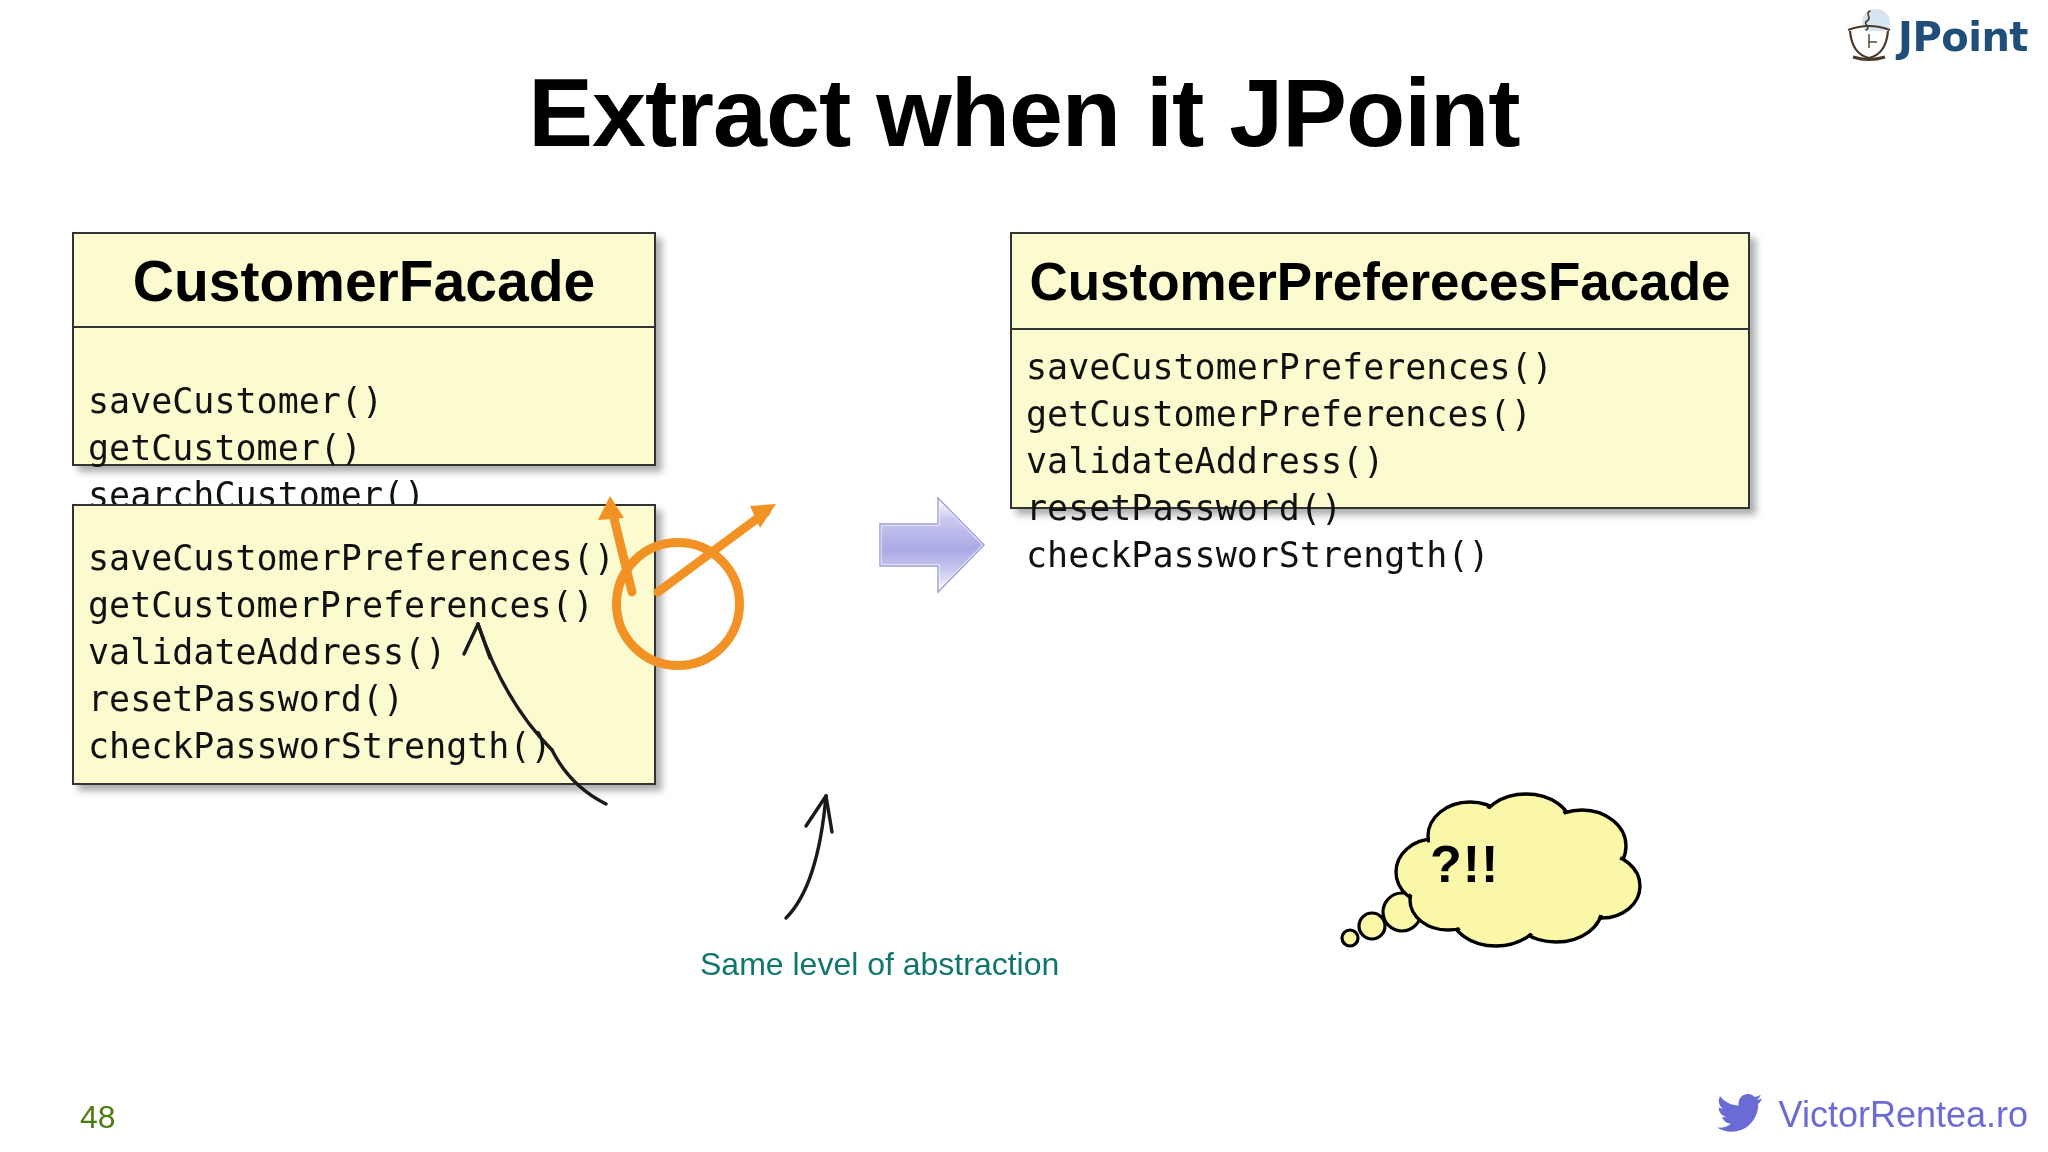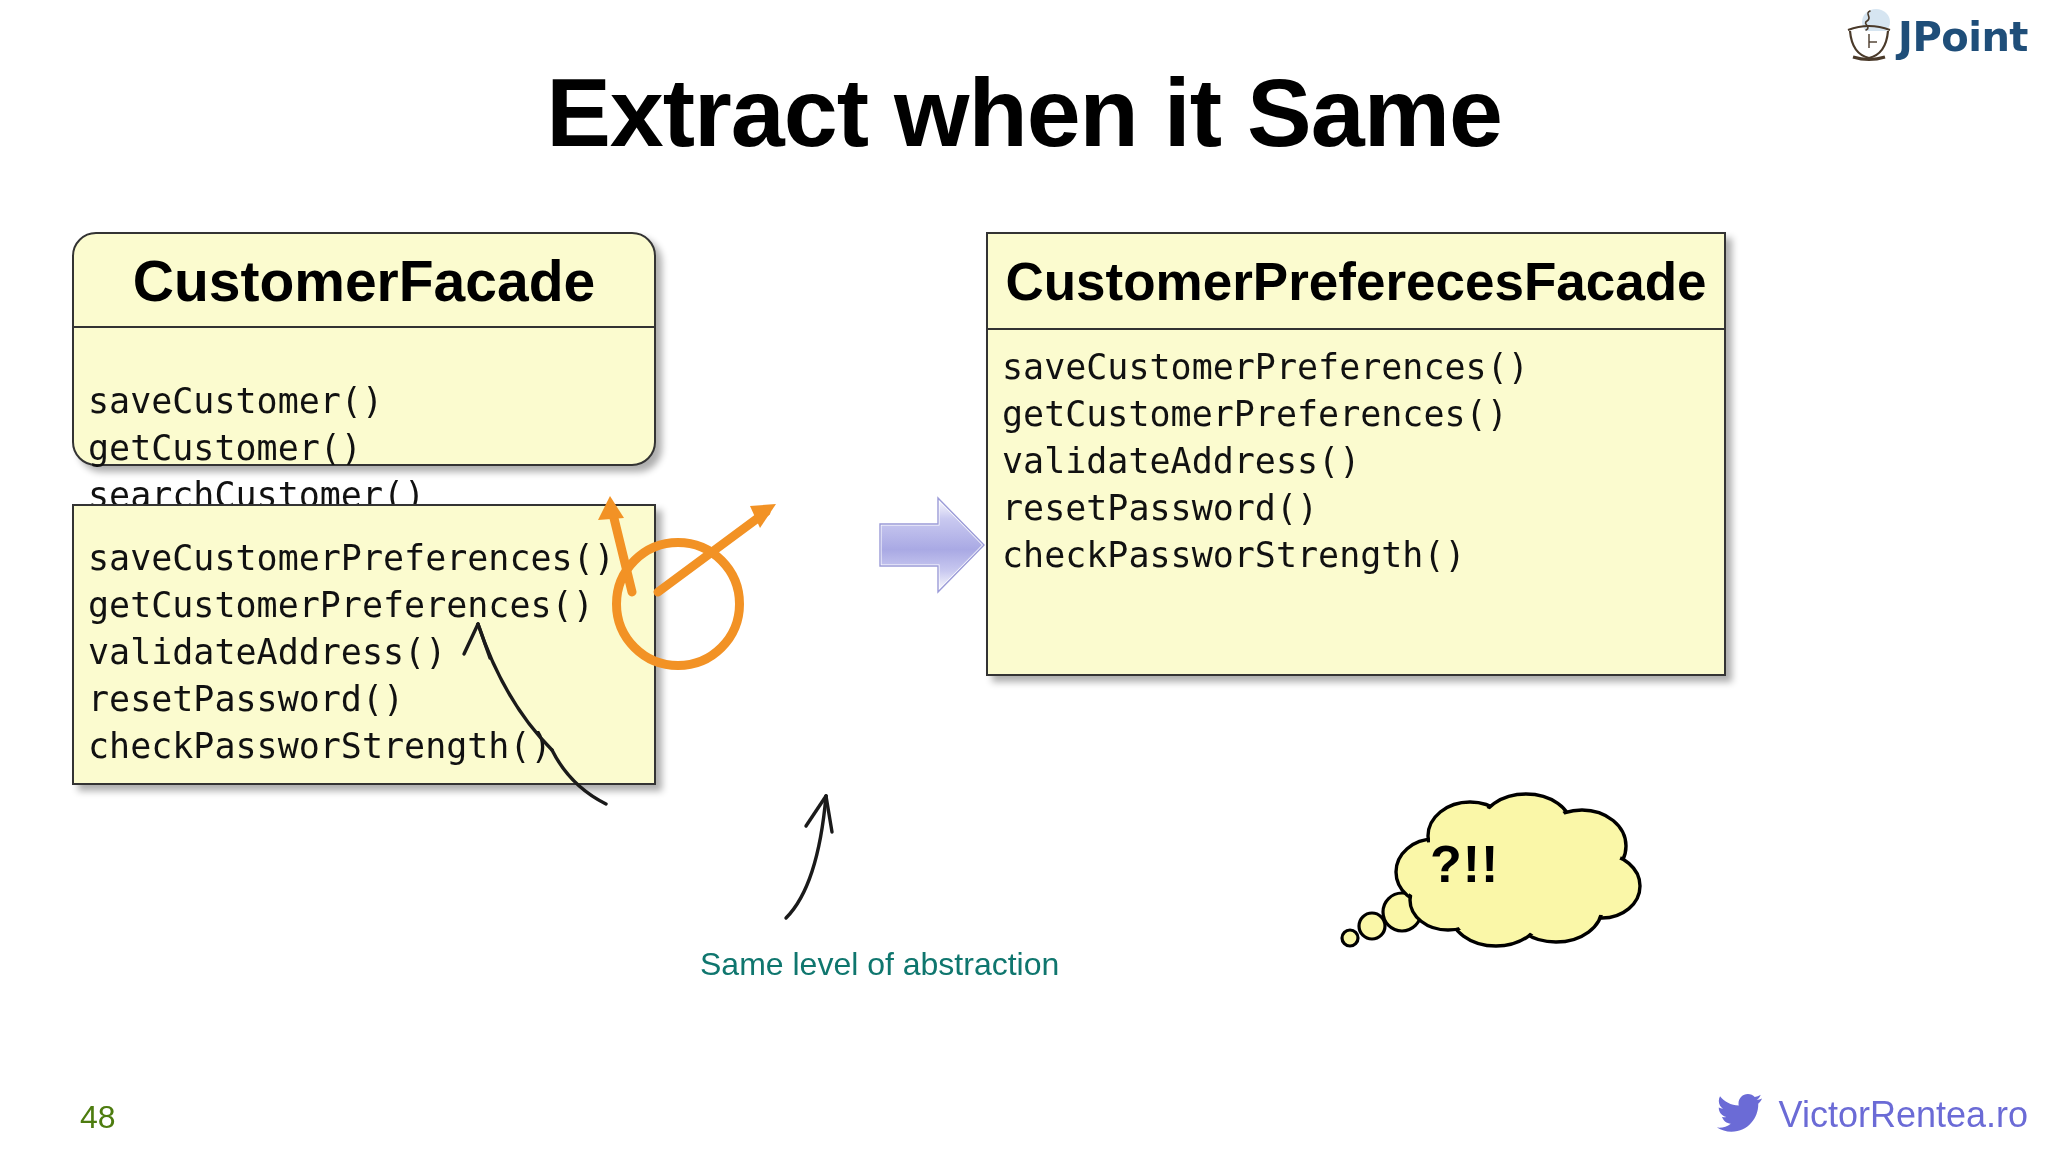--- a/index.html
+++ b/index.html
@@ -69,21 +69,20 @@
     box-sizing: border-box;
   }
   .uml-methods div { white-space: pre; }
 
   
   #box-left-top {
     left: 72px;
     top: 232px;
     width: 584px;
     height: 234px;
-    border-radius: 24px;
   }
   #box-left-top .uml-title {
     height: 94px;
     line-height: 94px;
     font-size: 57px;
   }
   #box-left-top .uml-methods {
     padding: 14px 0 0 14px;
     font-size: 35px;
     line-height: 47px;
@@ -98,24 +97,24 @@
     height: 281px;
   }
   #box-left-bottom .uml-methods {
     padding: 29px 0 0 14px;
     font-size: 35px;
     line-height: 47px;
   }
 
   
   #box-right {
-    left: 986px;
+    left: 1010px;
     top: 232px;
     width: 740px;
-    height: 444px;
+    height: 277px;
   }
   #box-right .uml-title {
     height: 96px;
     line-height: 96px;
     font-size: 53px;
   }
   #box-right .uml-methods {
     padding: 14px 0 0 14px;
     font-size: 35px;
     line-height: 47px;
@@ -227,21 +226,21 @@
       <path d="M8 22 Q29 14, 50 22" stroke="#4a3a2a" stroke-width="2" fill="none"></path>
       <path d="M10 23 Q12 46, 29 50 Q46 46, 48 23" stroke="#4a3a2a" stroke-width="2.2" fill="#ffffff"></path>
       <path d="M29 26 L29 40" stroke="#4a3a2a" stroke-width="1.4"></path>
       <path d="M29 34 L37 34" stroke="#4a3a2a" stroke-width="1.4"></path>
       <path d="M13 49 Q29 54, 45 49" stroke="#4a3a2a" stroke-width="3" fill="none"></path>
     </svg>
   </span>
   <span class="logo-text">JPoint</span>
 </div>
 
-<div class="slide-title">Extract when it Same</div>
+<div class="slide-title">Extract when it JPoint</div>
 
 <div class="uml-box" id="box-left-top">
   <div class="uml-title">CustomerFacade</div>
   <div class="uml-methods">
     <div>saveCustomer()</div>
     <div>getCustomer()</div>
     <div>searchCustomer()</div>
   </div>
 </div>
 

